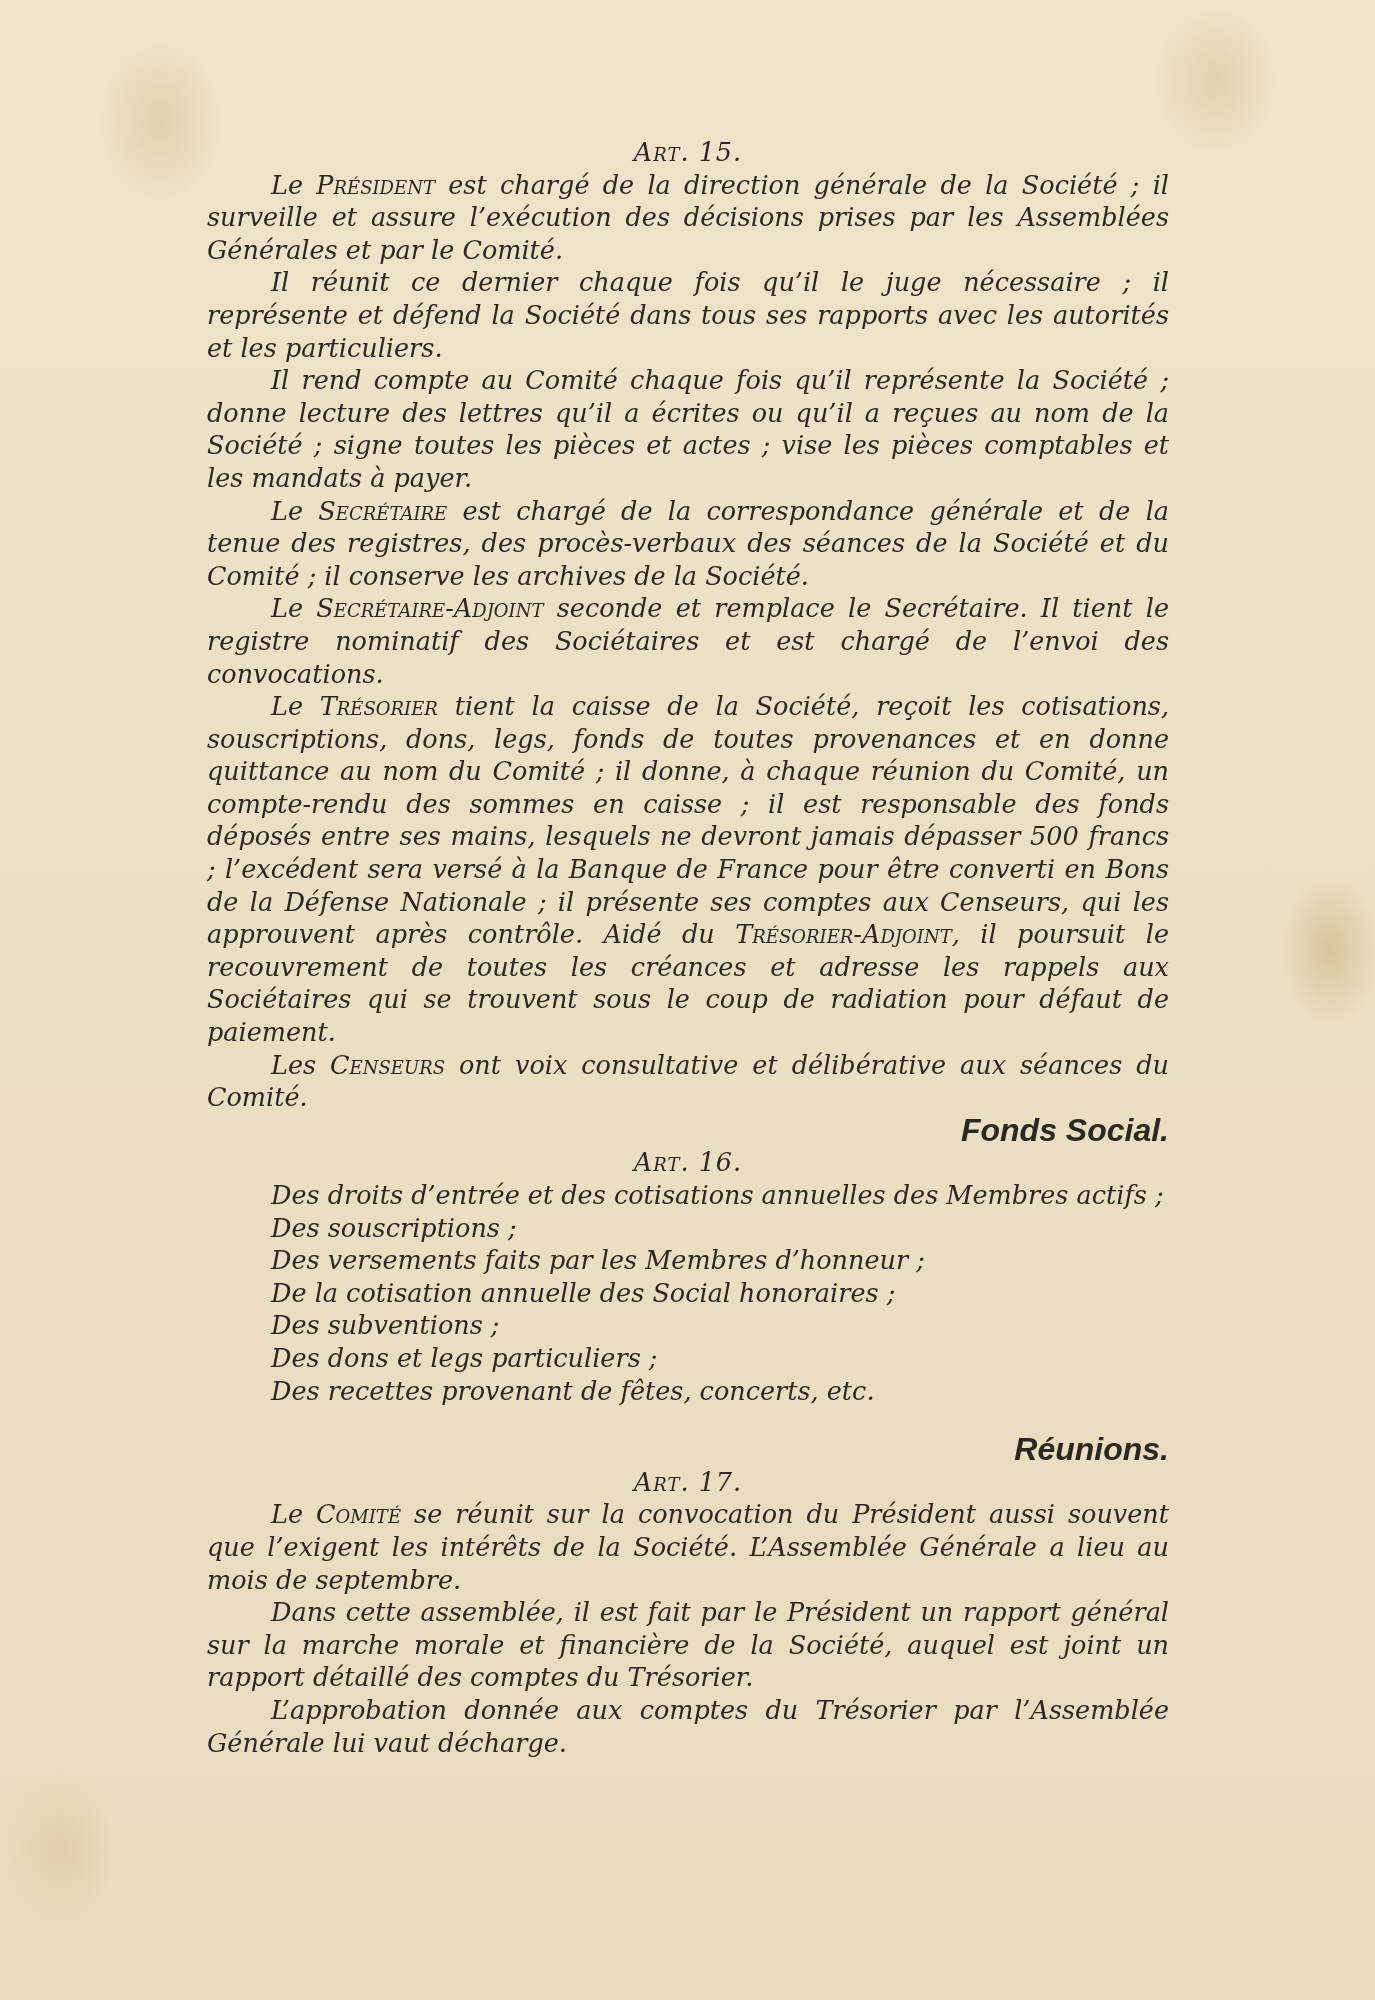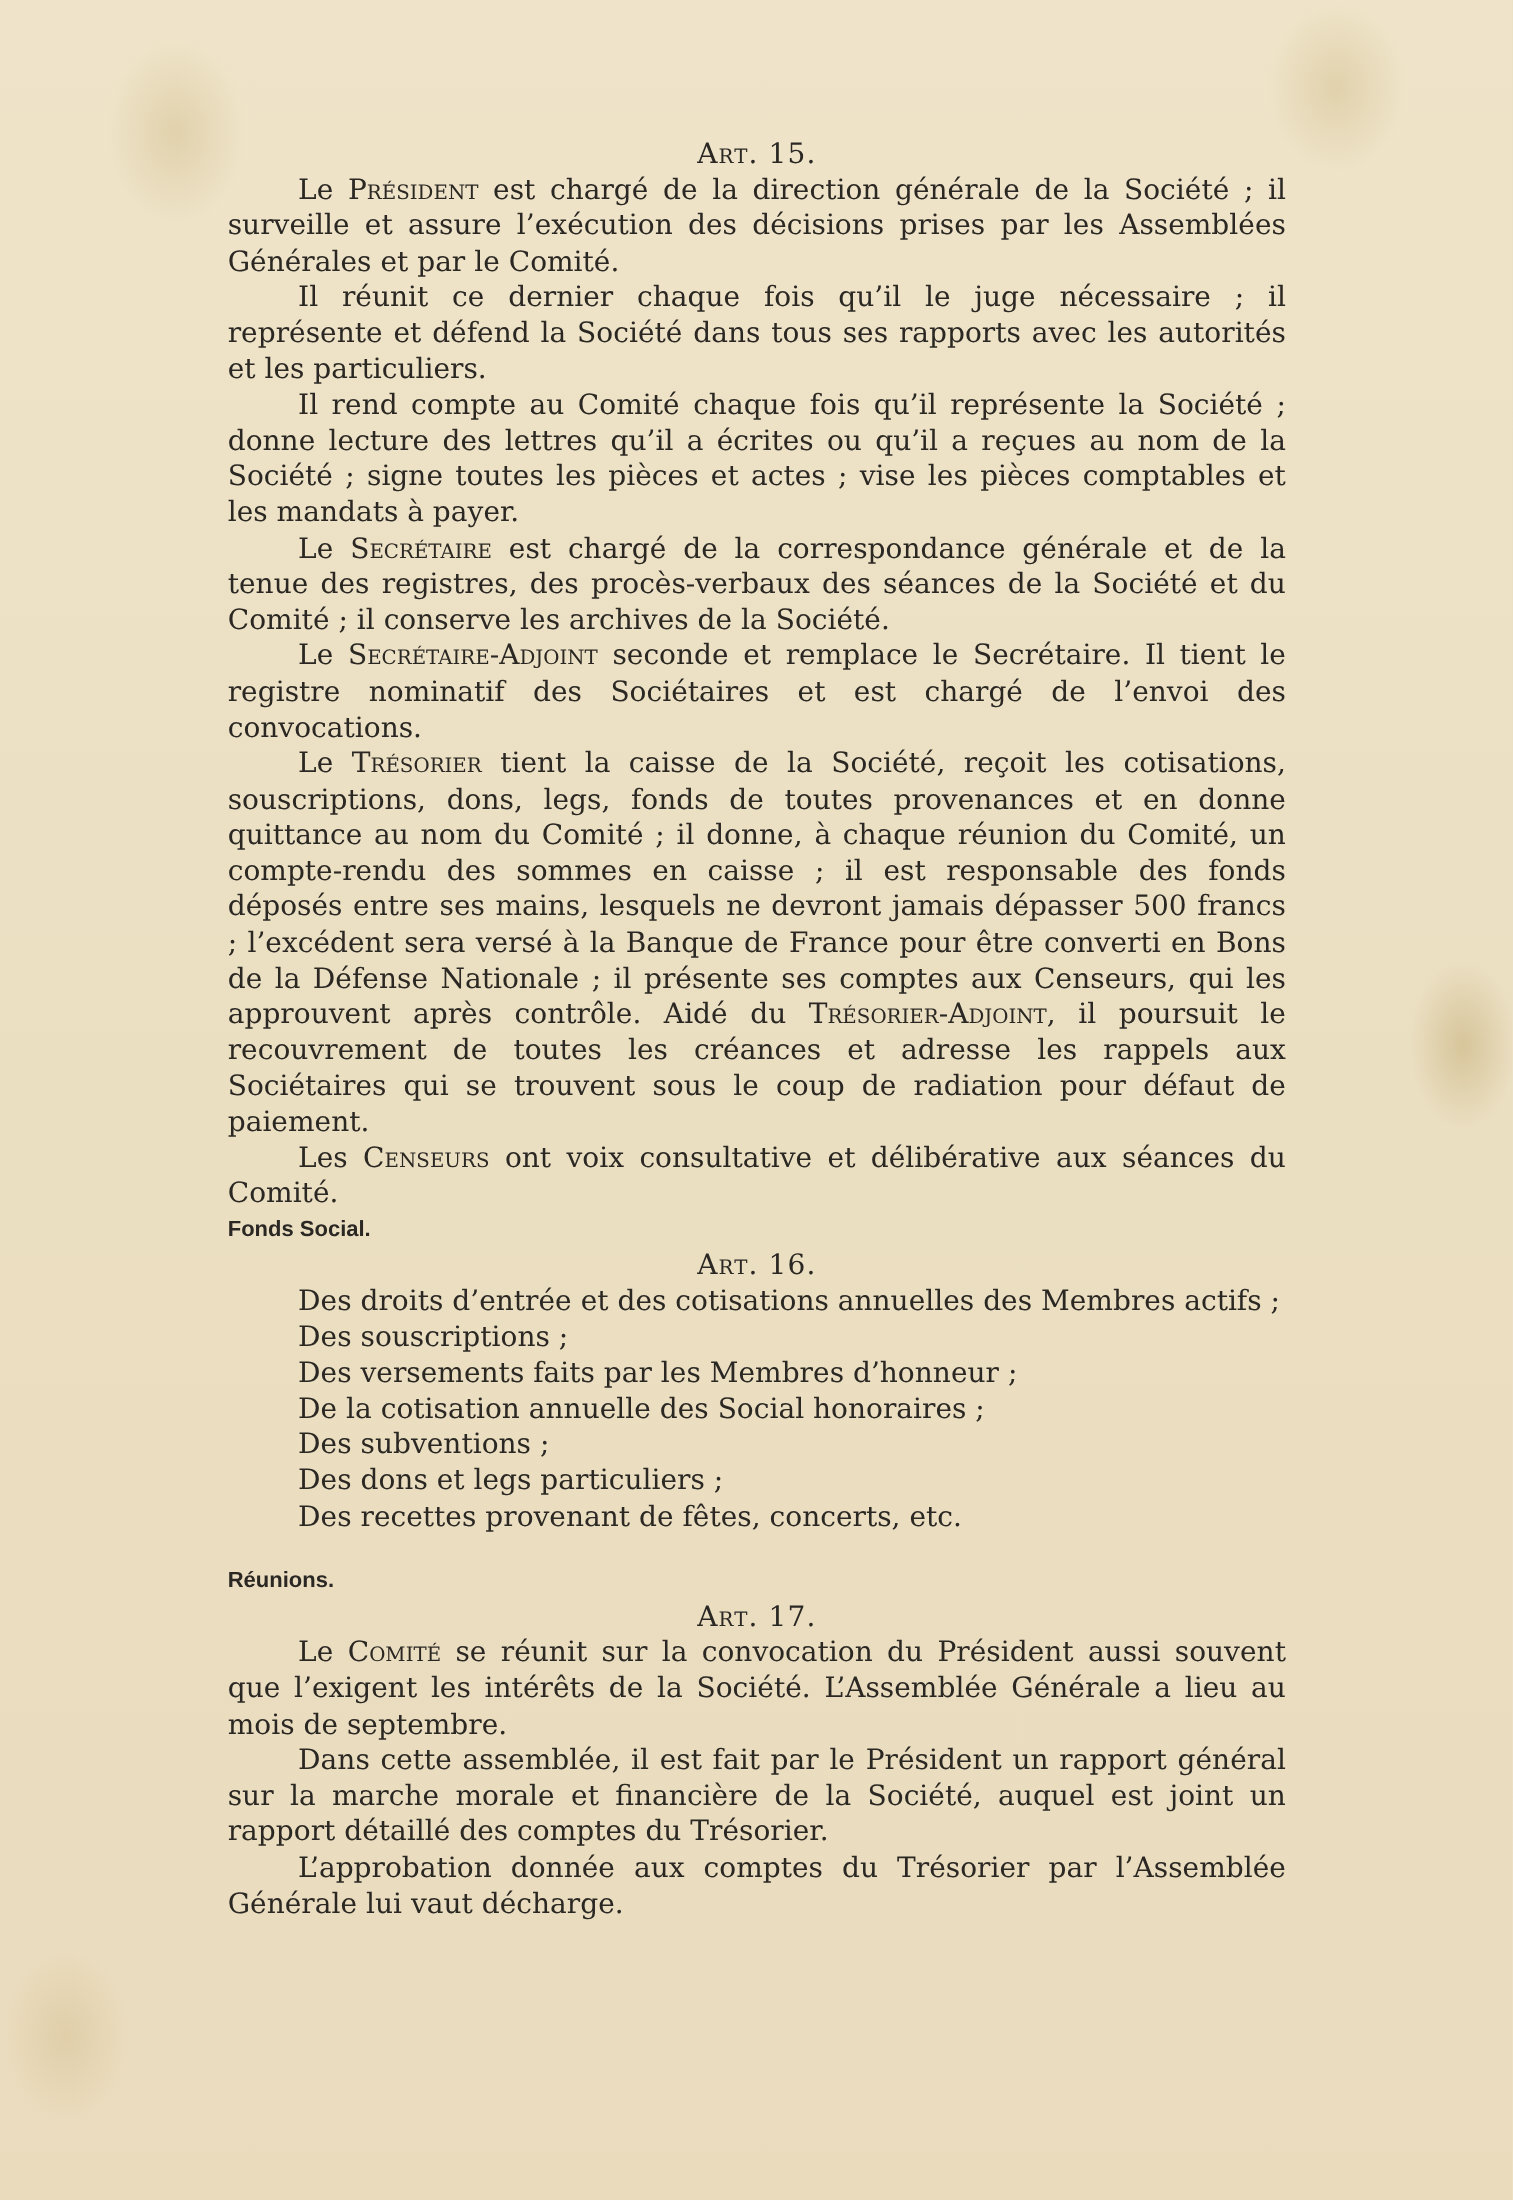--- a/index.html
+++ b/index.html
@@ -11,34 +11,35 @@
   .page {
     position: absolute; left: 0; top: 0; width: 1375px; height: 2000px;
     background:
       radial-gradient(ellipse 90px 120px at 160px 120px, rgba(200,175,120,0.35), rgba(200,175,120,0) 70%),
       radial-gradient(ellipse 90px 110px at 1215px 80px, rgba(200,175,120,0.35), rgba(200,175,120,0) 70%),
       radial-gradient(ellipse 70px 110px at 1330px 950px, rgba(190,165,105,0.45), rgba(190,165,105,0) 70%),
       radial-gradient(ellipse 80px 110px at 60px 1850px, rgba(200,175,120,0.30), rgba(200,175,120,0) 70%),
       linear-gradient(180deg, #efe4c9 0%, #ebdfc2 50%, #eadbbd 100%);
   }
   .text {
-    position: absolute; left: 207px; top: 124px; width: 962px;
+    position: absolute; left: 207px; top: 136px; width: 962px;
     font-family: "DejaVu Serif", serif;
     color: #2b2824;
     font-size: 25.5px;
     line-height: 32.6px;
+    font-style: italic;
   }
   .art {
     text-align: center; font-variant: small-caps; letter-spacing: 1px;
     margin: 0; height: 32.6px;
   }
   .heading {
-    text-align: left; font-weight: bold;
+    text-align: right; font-weight: bold;
     font-family: "Liberation Sans", sans-serif;
-    font-size: 20px; margin: 0; height: 32.6px;
+    font-size: 32px; margin: 0; height: 32.6px;
   }
   p { margin: 0; text-align: justify; text-indent: 64px; }
   .sc { font-variant: small-caps; }
   .list { margin: 0; padding: 0; list-style: none; }
   .list li { padding-left: 64px; }
   .gap-md { height: 26px; }
 </style>
 </head>
 <body>
 

